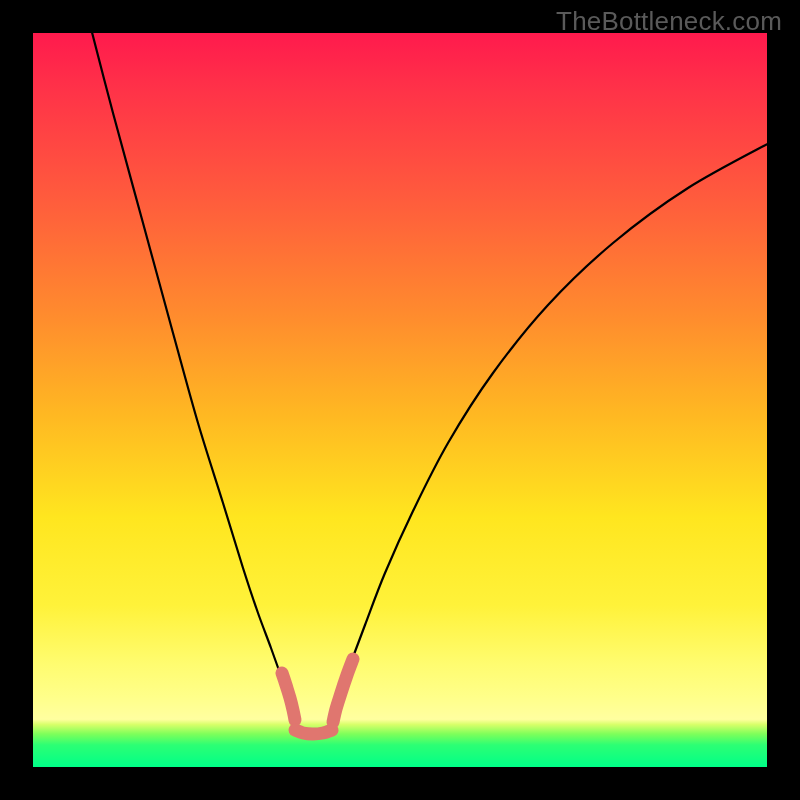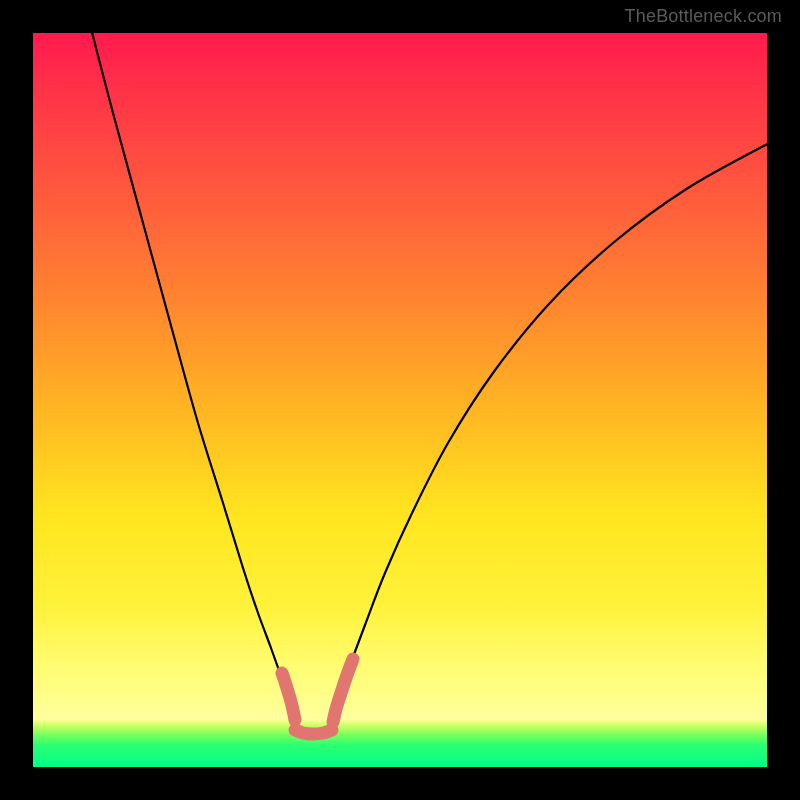--- a/index.html
+++ b/index.html
@@ -44,21 +44,21 @@
       #7eff5a 95.5%,
       #2cff74 97%,
       #00ff88 100%
     );
   }
   .watermark {
     position: absolute;
     top: 6px;
     right: 18px;
     color: #5a5a5a;
-    font-size: 18px;
+    font-size: 26px;
     font-weight: 500;
     letter-spacing: 0.2px;
     user-select: none;
   }
   svg.curve {
     position: absolute;
     inset: 0;
     width: 100%;
     height: 100%;
   }

